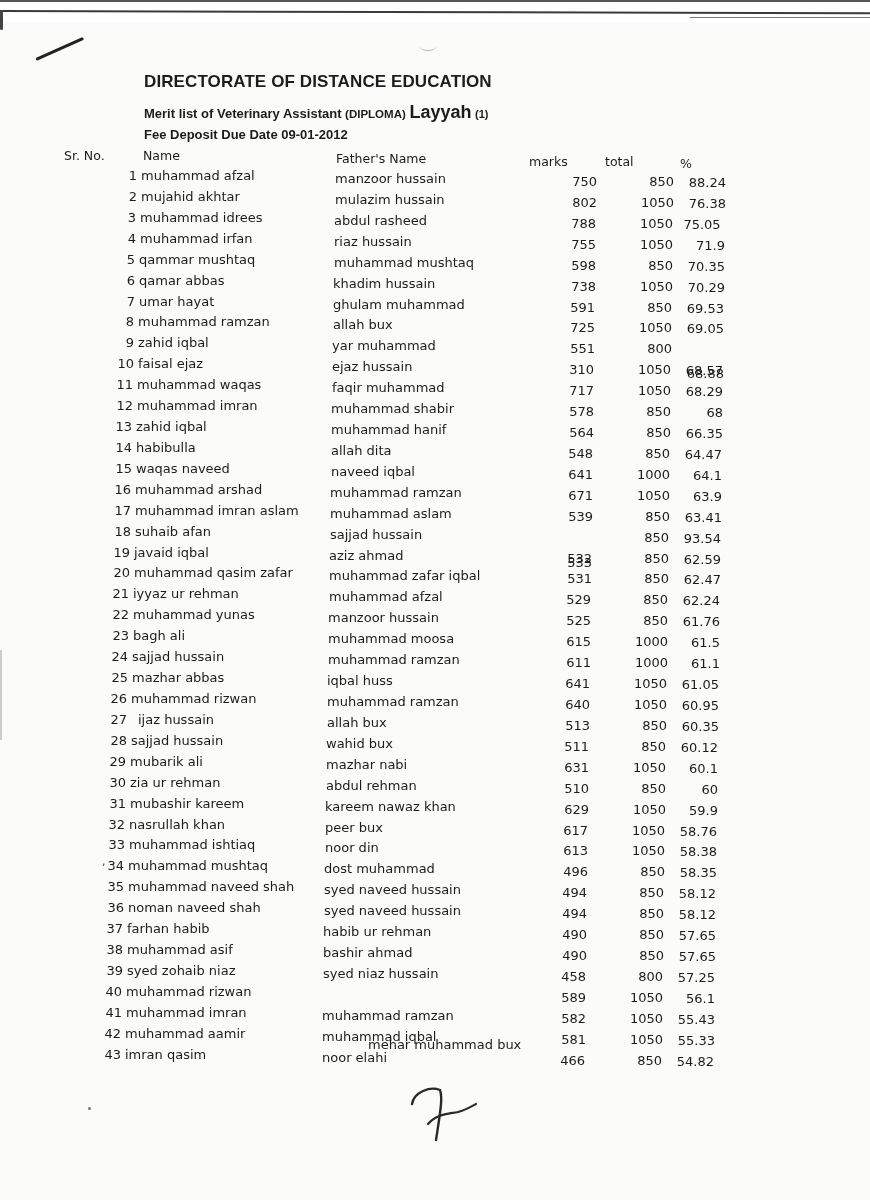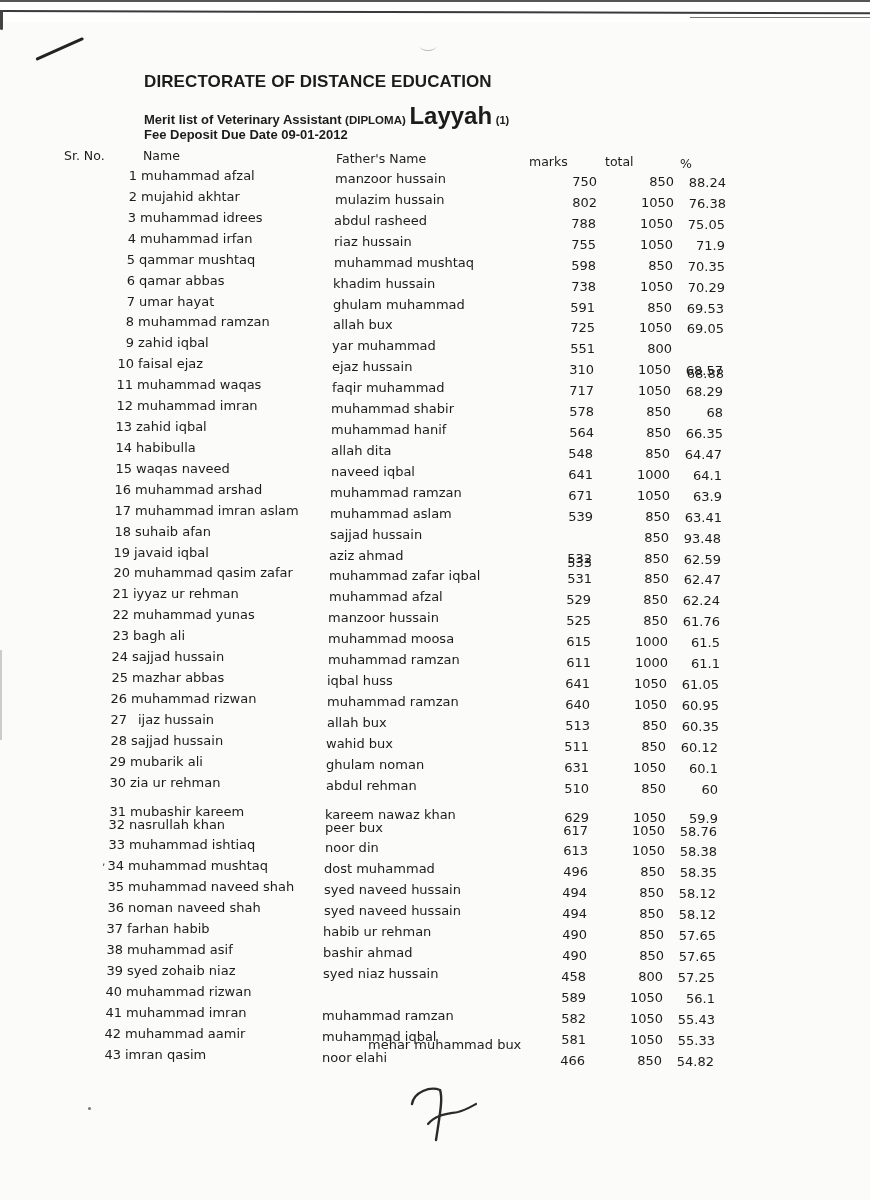--- a/index.html
+++ b/index.html
@@ -38,21 +38,21 @@
   .header { position: absolute; left: 144px; top: 72px; }
   .title {
     font-family: "Liberation Sans", sans-serif; font-weight: bold;
     font-size: 17px; letter-spacing: 0.1px; margin: 0; position: absolute; top: 0; left: 0; white-space: nowrap;
   }
   .subtitle {
     position: absolute; top: 30px; left: 0; white-space: nowrap;
     font-family: "Liberation Sans", sans-serif; font-weight: bold; font-size: 13px;
   }
   .subtitle .small { font-size: 11.5px; }
-  .subtitle .big { font-size: 24px; margin-top: 40px; }
+  .subtitle .big { font-size: 18px; margin-top: 40px; }
   .subtitle .tiny { font-size: 11px; }
   .due {
     position: absolute; top: 55px; left: 0; white-space: nowrap;
     font-family: "Liberation Sans", sans-serif; font-weight: bold; font-size: 13px;
   }
   .colhdr { position: absolute; font-size: 12.5px; white-space: nowrap; }
   .row { position: absolute; left: 0; width: 870px; height: 20px; font-size: 13px; }
   .row span { position: absolute; white-space: nowrap; }
   .sr { text-align: right; width: 30px; }
   .num { text-align: right; }
@@ -111,21 +111,21 @@
       <span class="num" style="left: 555px; width: 42px; top: 194.92px;">802</span>
       <span class="num" style="left: 630px; width: 44px; top: 194.92px;">1050</span>
       <span class="num" style="left: 680px; width: 46px; top: 195.92px;">76.38</span>
     </div>
     <div class="row" style="top: 0px;">
       <span class="sr" style="left: 106px; top: 209.84px;">3</span>
       <span style="left: 140px; top: 209.84px;">muhammad idrees</span>
       <span style="left: 334px; top: 212.84px;">abdul rasheed</span>
       <span class="num" style="left: 554px; width: 42px; top: 215.84px;">788</span>
       <span class="num" style="left: 629px; width: 44px; top: 215.84px;">1050</span>
-      <span class="num" style="left: 679px; width: 46px; top: 216.84px;">75.05</span>
+      <span class="num" style="left: 679px; width: 46px; top: 216.84px; text-align: center;">75.05</span>
     </div>
     <div class="row" style="top: 0px;">
       <span class="sr" style="left: 106px; top: 230.76px;">4</span>
       <span style="left: 140px; top: 230.76px;">muhammad irfan</span>
       <span style="left: 334px; top: 233.76px;">riaz hussain</span>
       <span class="num" style="left: 554px; width: 42px; top: 236.76px;">755</span>
       <span class="num" style="left: 629px; width: 44px; top: 236.76px;">1050</span>
       <span class="num" style="left: 679px; width: 46px; top: 237.76px;">71.9</span>
     </div>
     <div class="row" style="top: 0px;">
@@ -231,21 +231,21 @@
       <span class="num" style="left: 551px; width: 42px; top: 508.72px;">539</span>
       <span class="num" style="left: 626px; width: 44px; top: 508.72px;">850</span>
       <span class="num" style="left: 676px; width: 46px; top: 509.72px;">63.41</span>
     </div>
     <div class="row" style="top: 0px;">
       <span class="sr" style="left: 101px; top: 523.64px;">18</span>
       <span style="left: 135px; top: 523.64px;">suhaib afan</span>
       <span style="left: 330px; top: 526.64px;">sajjad hussain</span>
       <span class="num" style="left: 550px; width: 42px; top: 555px;">533</span>
       <span class="num" style="left: 625px; width: 44px; top: 529.64px;">850</span>
-      <span class="num" style="left: 675px; width: 46px; top: 530.64px;">93.48</span>
+      <span class="num" style="left: 675px; width: 46px; top: 530.64px;">93.54</span>
     </div>
     <div class="row" style="top: 0px;">
       <span class="sr" style="left: 100px; top: 544.56px;">19</span>
       <span style="left: 134px; top: 544.56px;">javaid iqbal</span>
       <span style="left: 329px; top: 547.56px;">aziz ahmad</span>
       <span class="num" style="left: 550px; width: 42px; top: 550.56px;">532</span>
       <span class="num" style="left: 625px; width: 44px; top: 550.56px;">850</span>
       <span class="num" style="left: 675px; width: 46px; top: 551.56px;">62.59</span>
     </div>
     <div class="row" style="top: 0px;">
@@ -316,34 +316,34 @@
       <span class="sr" style="left: 97px; top: 732.84px;">28</span>
       <span style="left: 131px; top: 732.84px;">sajjad hussain</span>
       <span style="left: 326px; top: 735.84px;">wahid bux</span>
       <span class="num" style="left: 547px; width: 42px; top: 738.84px;">511</span>
       <span class="num" style="left: 622px; width: 44px; top: 738.84px;">850</span>
       <span class="num" style="left: 672px; width: 46px; top: 739.84px;">60.12</span>
     </div>
     <div class="row" style="top: 0px;">
       <span class="sr" style="left: 96px; top: 753.76px;">29</span>
       <span style="left: 130px; top: 753.76px;">mubarik ali</span>
-      <span style="left: 326px; top: 756.76px;">ghulam noman</span>
+      <span style="left: 326px; top: 756.76px;">mazhar nabi</span>
       <span class="num" style="left: 547px; width: 42px; top: 759.76px;">631</span>
       <span class="num" style="left: 622px; width: 44px; top: 759.76px;">1050</span>
       <span class="num" style="left: 672px; width: 46px; top: 760.76px; text-align: right;">60.1</span>
     </div>
     <div class="row" style="top: 0px;">
       <span class="sr" style="left: 96px; top: 774.68px;">30</span>
       <span style="left: 130px; top: 774.68px;">zia ur rehman</span>
       <span style="left: 326px; top: 777.68px;">abdul rehman</span>
       <span class="num" style="left: 547px; width: 42px; top: 780.68px;">510</span>
       <span class="num" style="left: 622px; width: 44px; top: 780.68px;">850</span>
       <span class="num" style="left: 672px; width: 46px; top: 781.68px;">60</span>
     </div>
-    <div class="row" style="top: 0px; margin-top: 8px;">
+    <div class="row" style="top: 0px;">
       <span class="sr" style="left: 96px; top: 795.6px;">31</span>
       <span style="left: 130px; top: 795.6px;">mubashir kareem</span>
       <span style="left: 325px; top: 798.6px;">kareem nawaz khan</span>
       <span class="num" style="left: 547px; width: 42px; top: 801.6px;">629</span>
       <span class="num" style="left: 622px; width: 44px; top: 801.6px;">1050</span>
       <span class="num" style="left: 672px; width: 46px; top: 802.6px;">59.9</span>
     </div>
     <div class="row" style="top: 0px;">
       <span class="sr" style="left: 95px; top: 816.52px;">32</span>
       <span style="left: 129px; top: 816.52px;">nasrullah khan</span>

